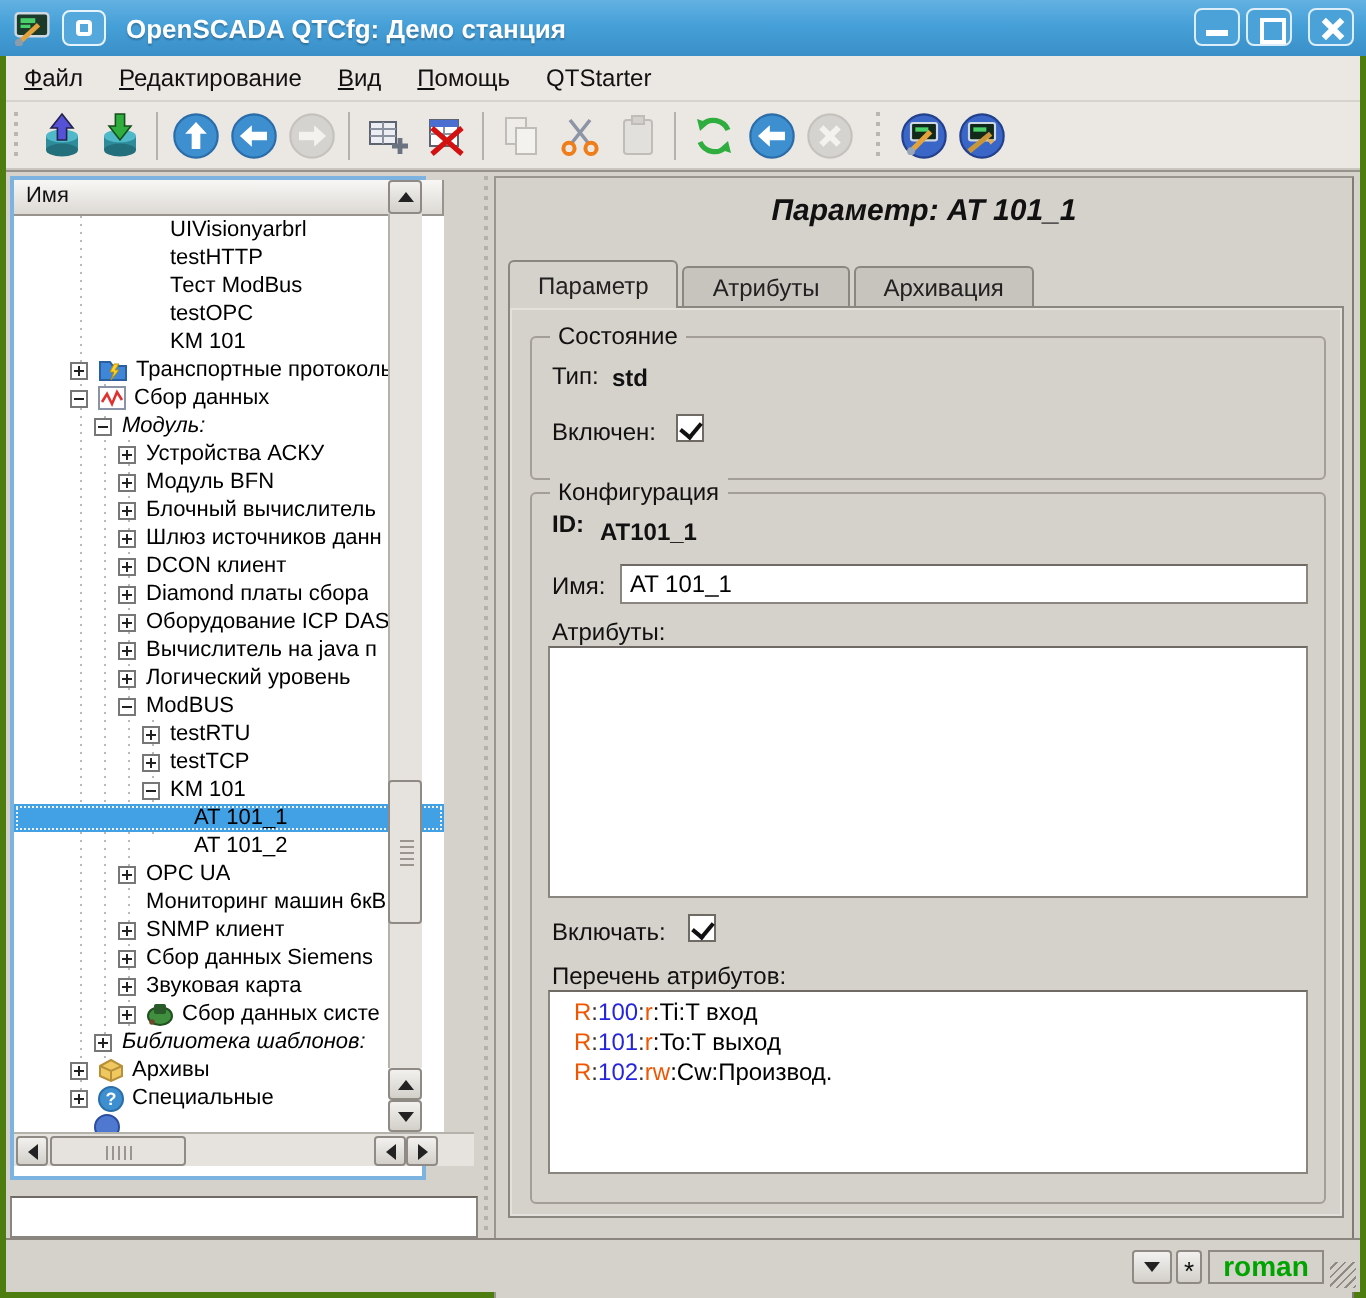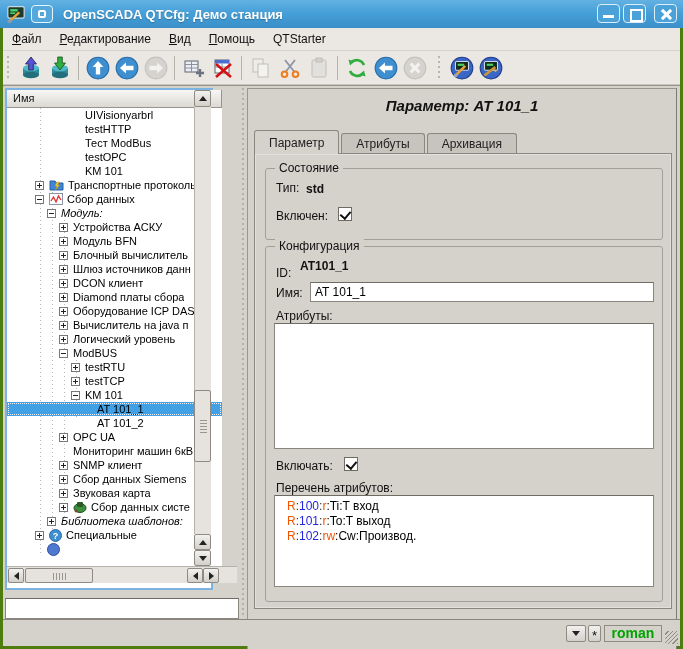--- a/index.html
+++ b/index.html
@@ -415,20 +415,30 @@
             </span>
             <span class="lbl">Сбор данных систе</span>
           </div>
         <div class="trow lvl2">
             <span class="exp plus"></span>
             <span class="lbl it">Библиотека шаблонов:</span>
           </div>
         <div class="trow lvl1">
             <span class="exp plus"></span>
             <span class="ticon">
+              <svg width="13" height="12" viewBox="0 0 13 12">
+                <path d="M1 4 L6.5 1 L12 4 V9 L6.5 11.5 L1 9 Z" fill="#f0c860" stroke="#b8903a"></path>
+                <path d="M1 4 L6.5 6.5 L12 4 M6.5 6.5 V11.5" fill="none" stroke="#b8903a"></path>
+              </svg>
+            </span>
+            <span class="lbl">Архивы</span>
+          </div>
+        <div class="trow lvl1">
+            <span class="exp plus"></span>
+            <span class="ticon">
               <svg width="13" height="13" viewBox="0 0 13 13">
                 <circle cx="6.5" cy="6.5" r="6" fill="#3e8fd0" stroke="#2a6da8"></circle>
                 <text x="6.5" y="9.6" text-anchor="middle" font-size="9" font-weight="bold" fill="#fff">?</text>
               </svg>
             </span>
             <span class="lbl">Специальные</span>
           </div>
         <div class="trow lvl2">
             <span class="ticon">
               <svg width="13" height="13" viewBox="0 0 13 13">
@@ -483,21 +493,21 @@
           <span class="legend">Состояние</span>
           <span class="flabel" style="left:10px; top:12px;">Тип:</span>
           <span class="fvalue" style="left:40px; top:13px;">std</span>
           <span class="flabel" style="left:10px; top:40px;">Включен:</span>
           <span class="check" style="left:72px; top:38px;"></span>
         </div>
 
         <div class="group" style="left:10px; top:92px; width:398px; height:356px;">
           <span class="legend">Конфигурация</span>
 
-          <span class="flabel" style="left:10px; top:19px;">ID:</span>
+          <span class="flabel" style="left:10px; top:8px;font-weight:bold;">ID:</span>
           <span class="fvalue" style="left:34px; top:12px;">AT101_1</span>
 
           <span class="flabel" style="left:10px; top:39px;">Имя:</span>
           <input class="txtinput" style="left: 44px; top: 35px; width: 344px; height: 20px;" value="AT 101_1">
 
           <span class="flabel" style="left:10px; top:62px;">Атрибуты:</span>
           <textarea class="txtarea" style="left: 8px; top: 76px; width: 380px; height: 126px;"></textarea>
 
           <span class="flabel" style="left:10px; top:212px;">Включать:</span>
           <span class="check" style="left:78px; top:210px;"></span>

